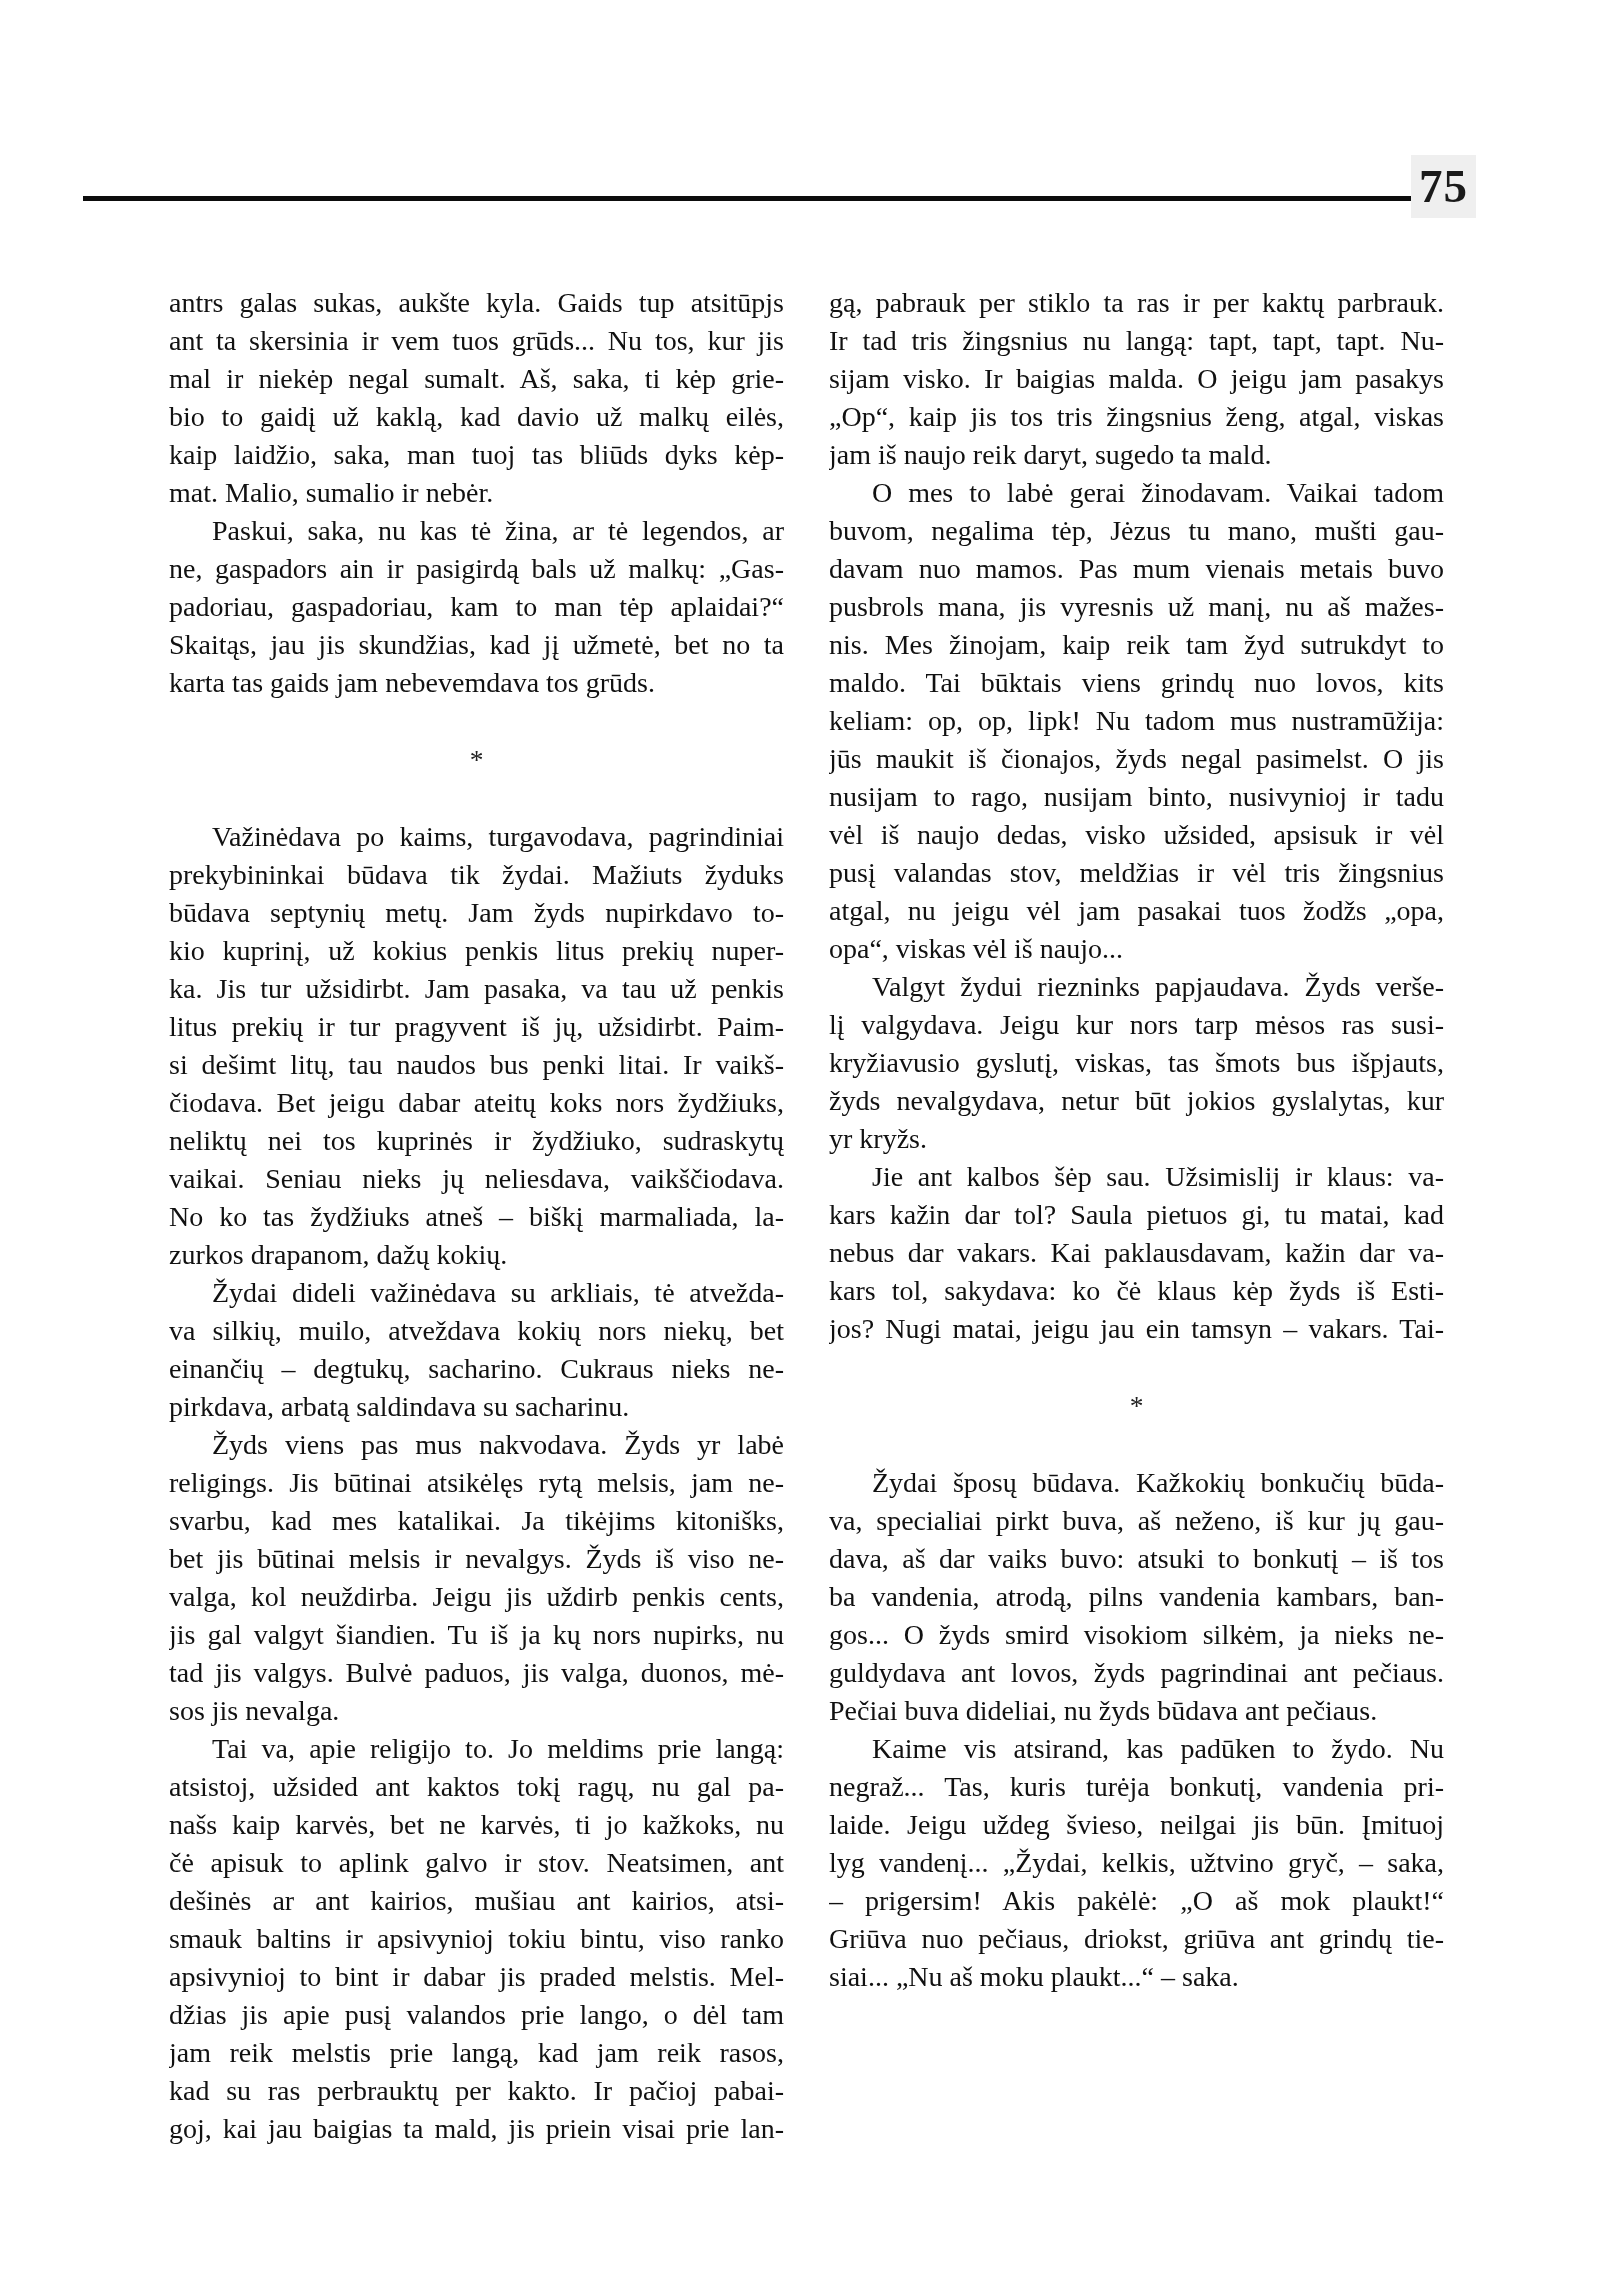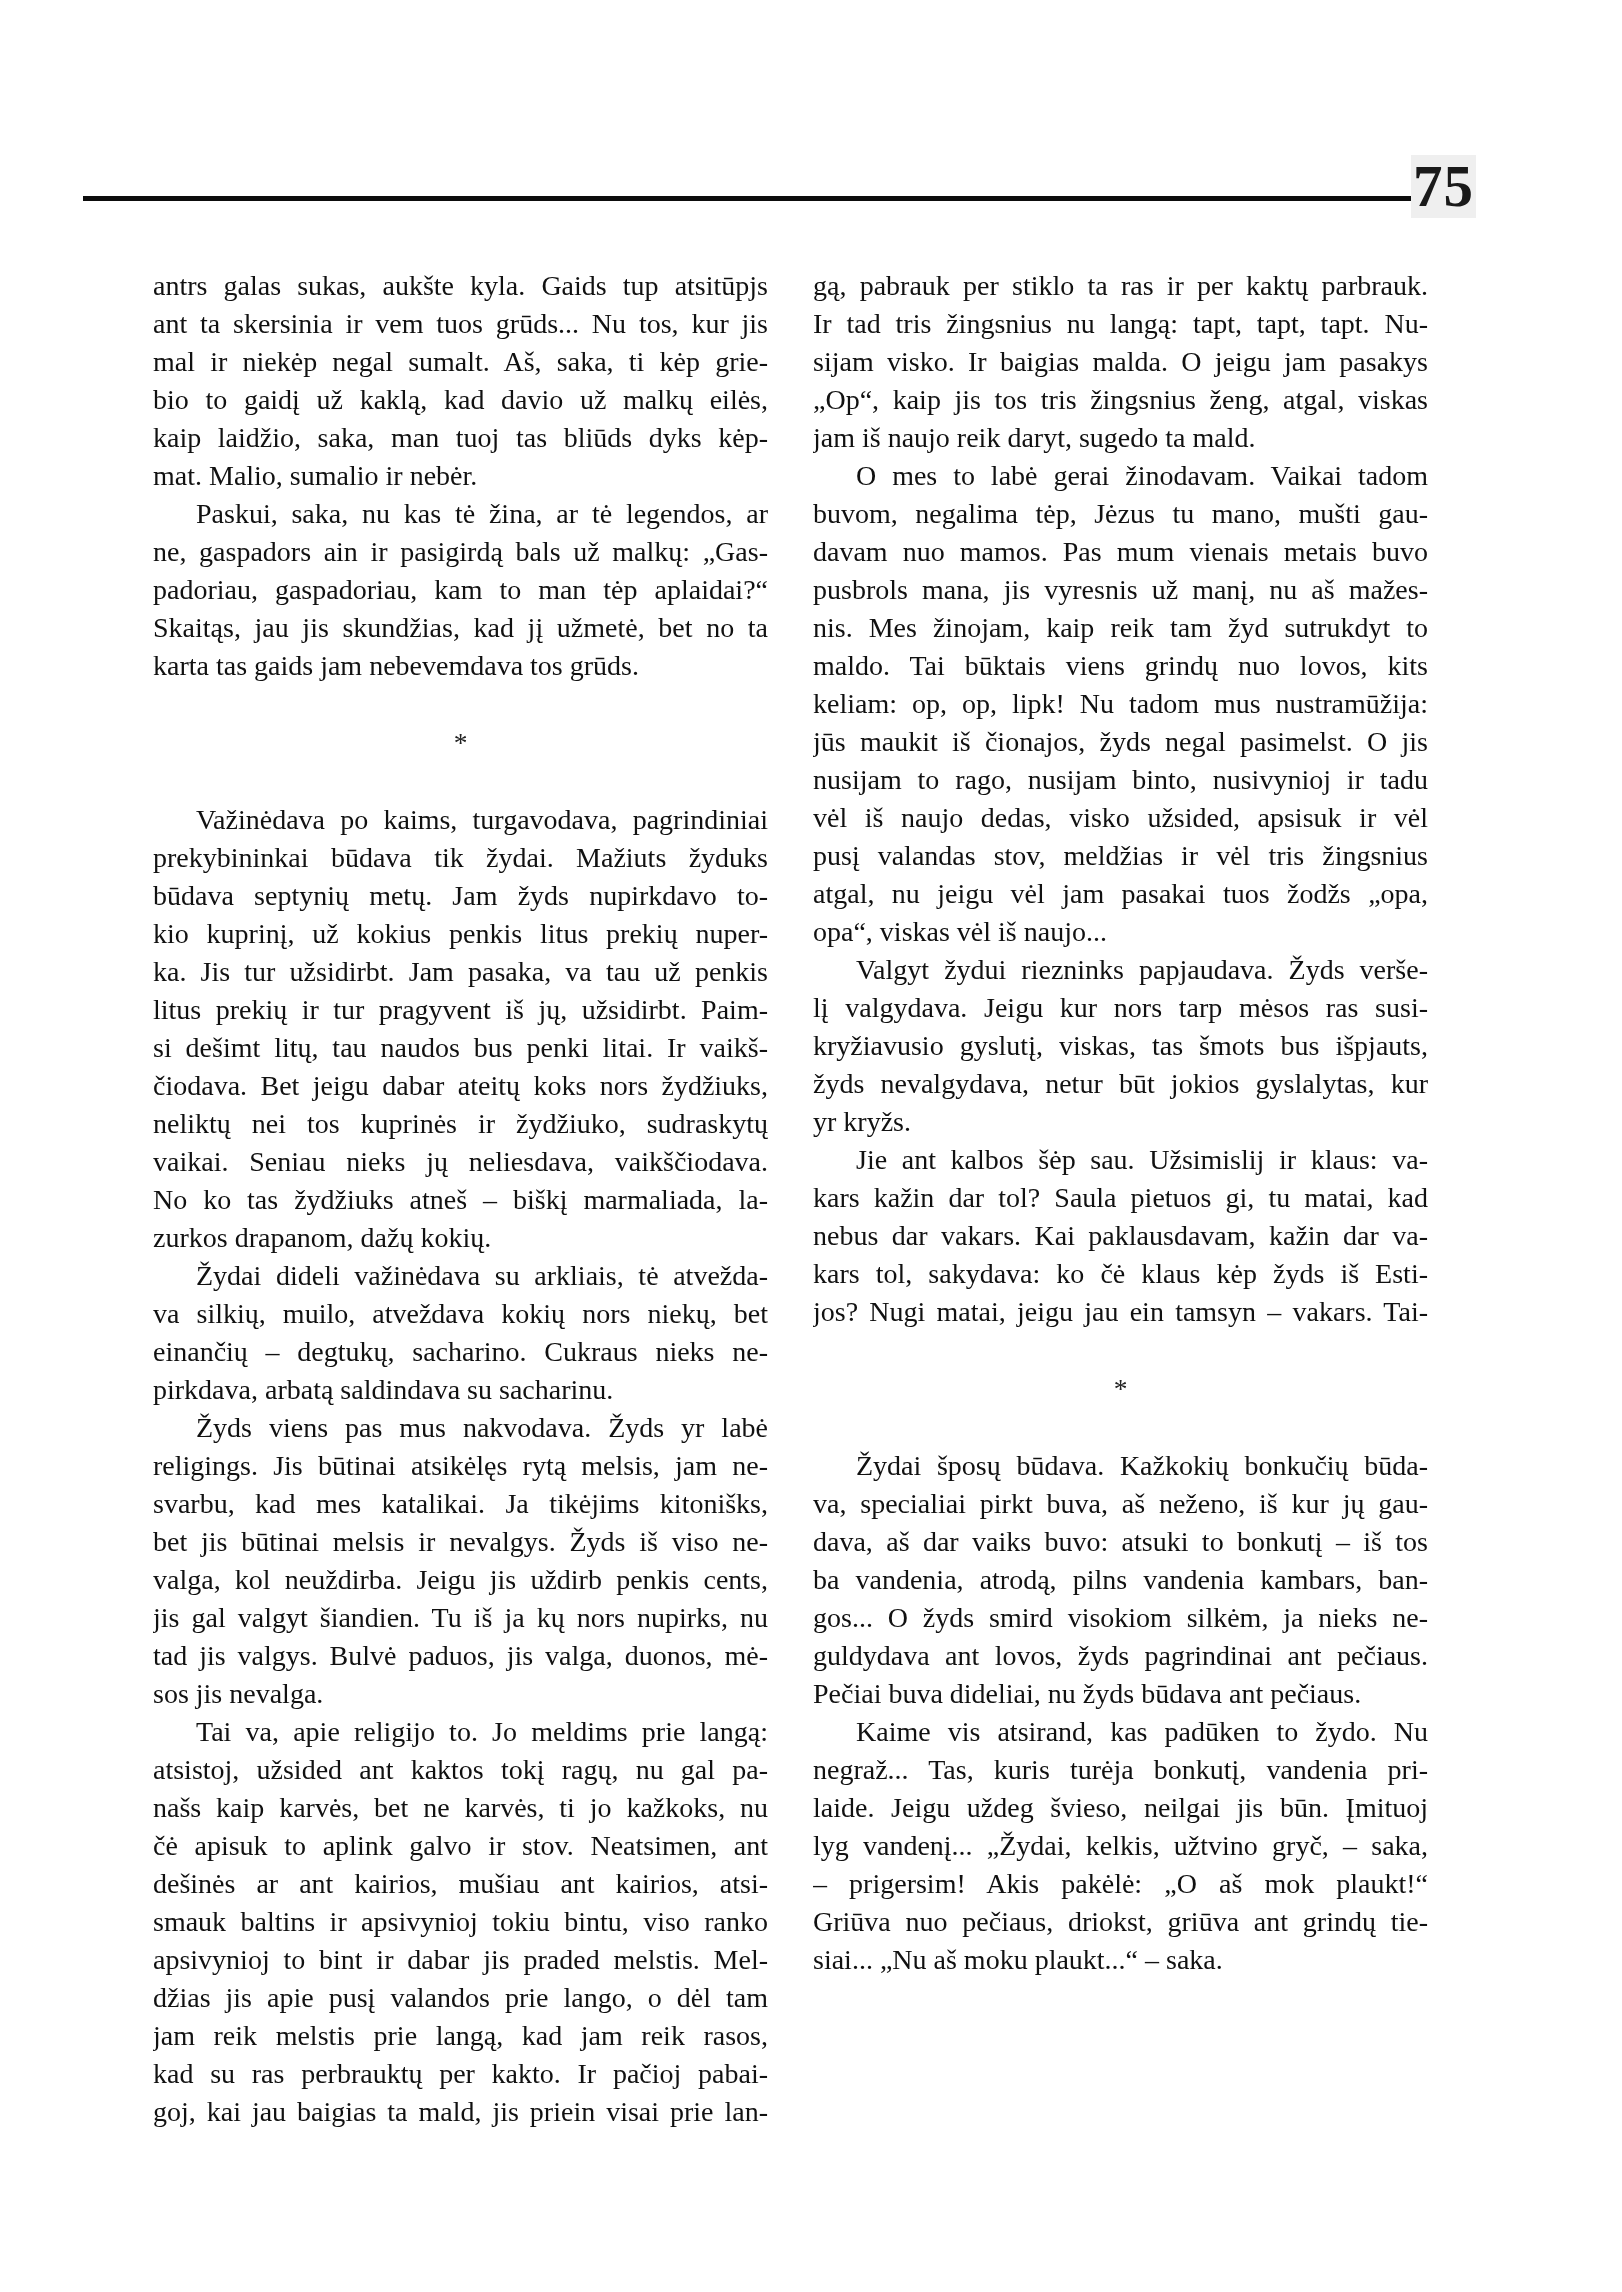--- a/index.html
+++ b/index.html
@@ -16,31 +16,32 @@
     left:83px;top:196px;
     width:1333px;height:4.9px;
     background:#0d0d0d;
   }
   .page-number{
     position:absolute;
     left:1411px;top:155px;
     width:65px;height:63px;
     background:#efefef;
     color:#1a1a1a;
-    font-size:59px;
+    font-size:47px;
     font-weight:bold;
     line-height:63px;
     text-align:center;
     letter-spacing:1px;
   }
   .col{
     position:absolute;
-    top:267px;
+    top:284px;
     width:615px;
     font-size:28px;
+    margin-left:16px;
   }
   .col-left{left:153px;}
   .col-right{left:813px;}
   .para{margin:0;padding:0;}
   .line{
     height:38px;
     line-height:38px;
     text-align:justify;
     text-align-last:justify;
     white-space:normal;

